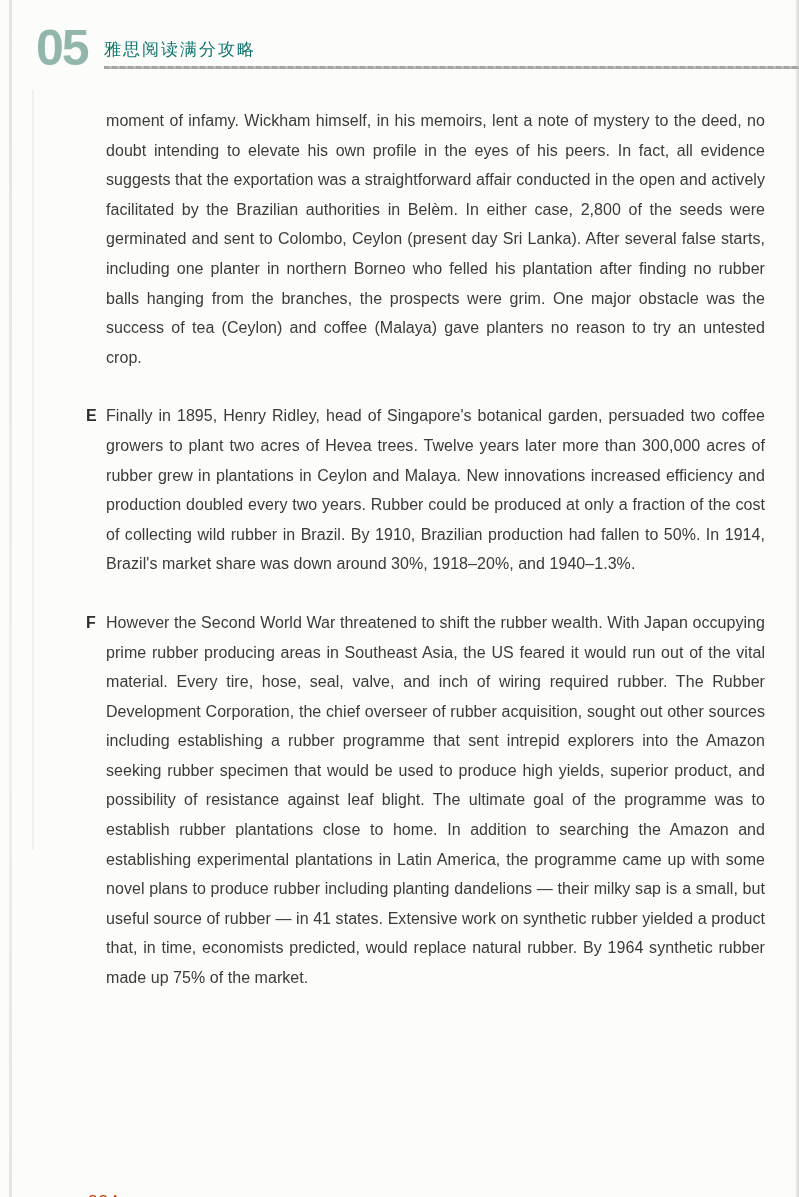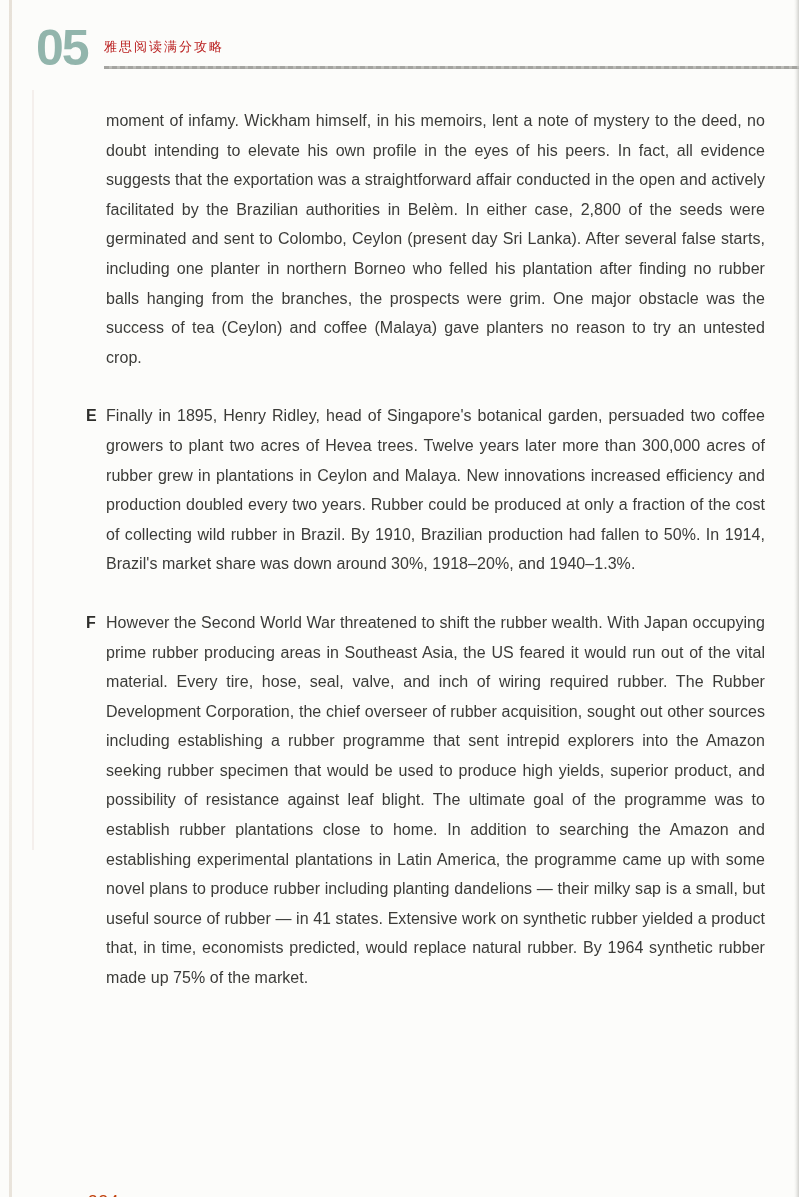--- a/index.html
+++ b/index.html
@@ -41,23 +41,23 @@
     left: 36px; top: 24px;
     font-size: 50px;
     line-height: 48px;
     font-weight: bold;
     letter-spacing: -2px;
     color: #92b5ac;
   }
   .book-title {
     position: absolute;
     left: 104px; top: 38px;
-    font-size: 13px;
+    font-size: 17px;
     letter-spacing: 2px;
-    color: #b91c1c;
+    color: #0f766e;
   }
   .header-rule {
     position: absolute;
     left: 104px; right: 0; top: 66px;
     height: 3px;
     background: repeating-linear-gradient(90deg, #a5a5a1 0px, #a5a5a1 5px, #bdbdb9 5px, #bdbdb9 8px);
     border-bottom: 1px solid rgba(160,160,156,0.35);
   }
 
   

